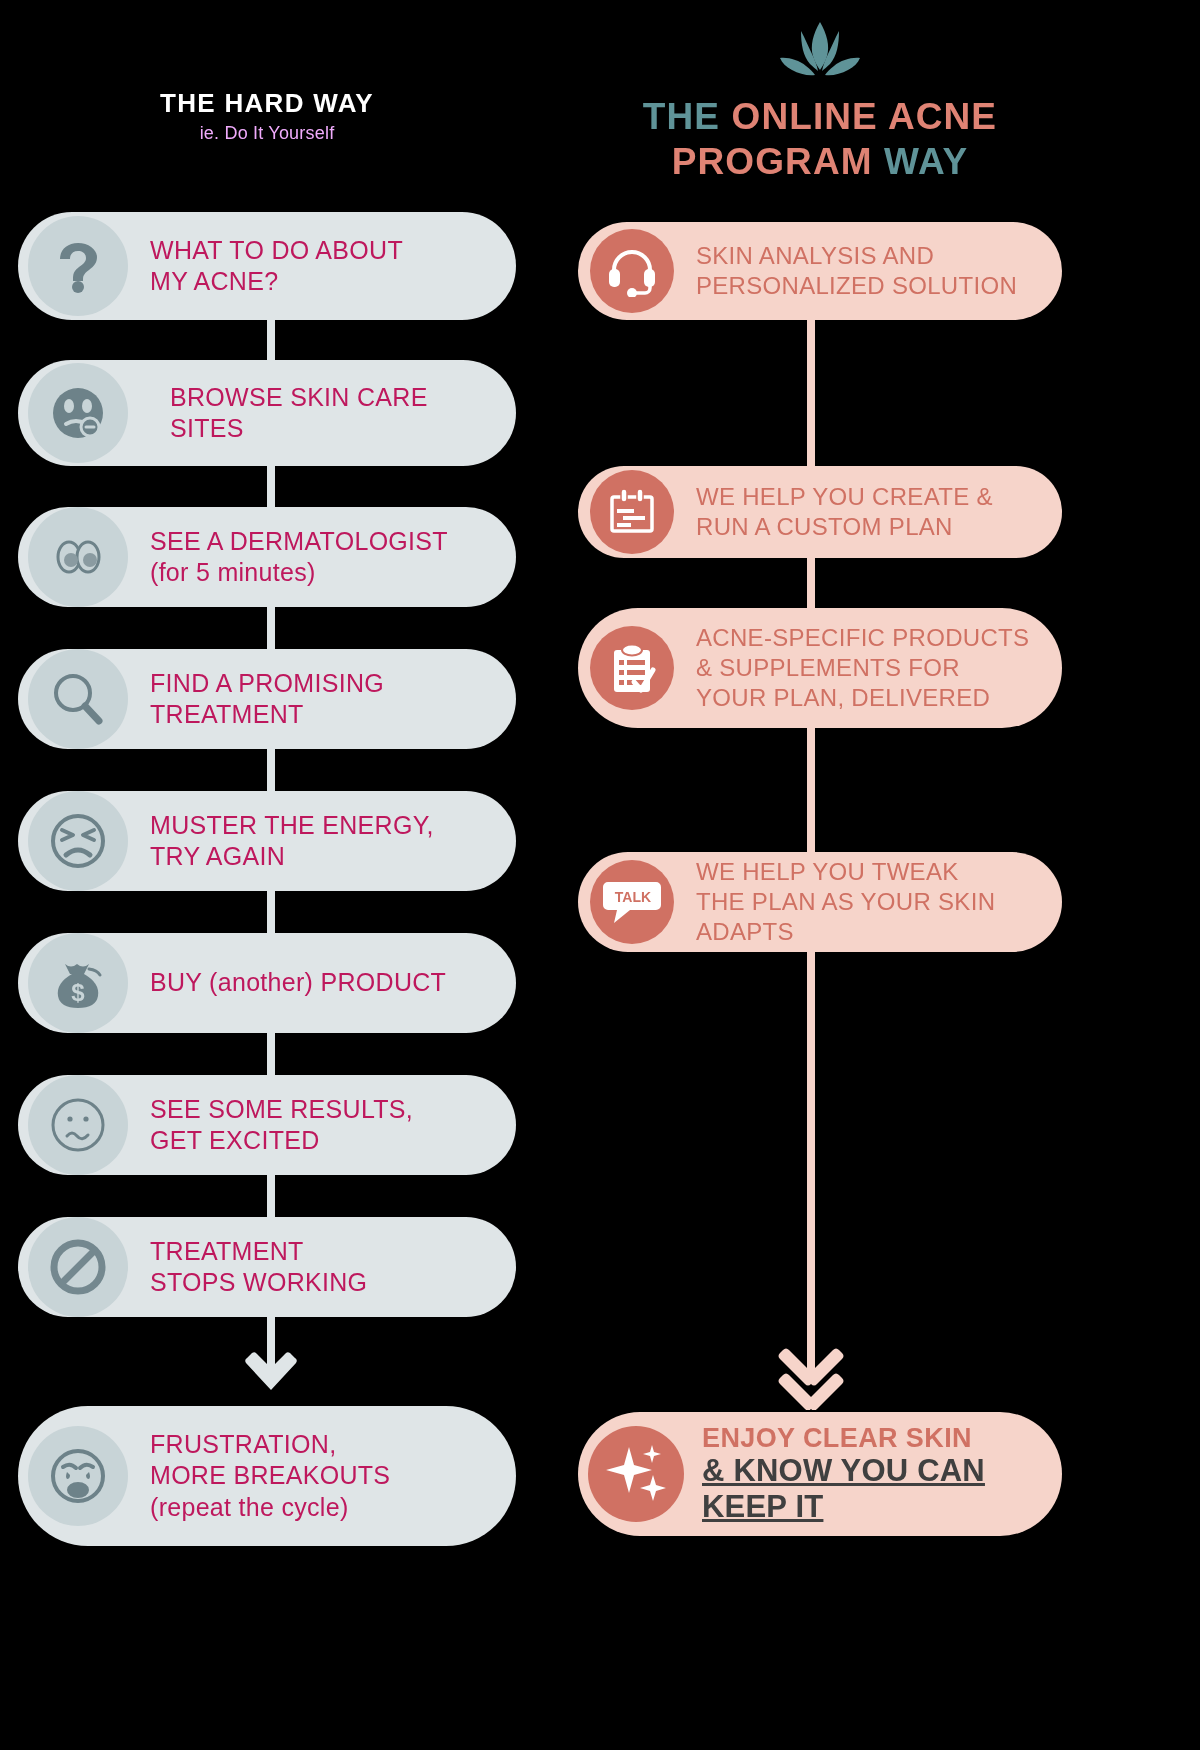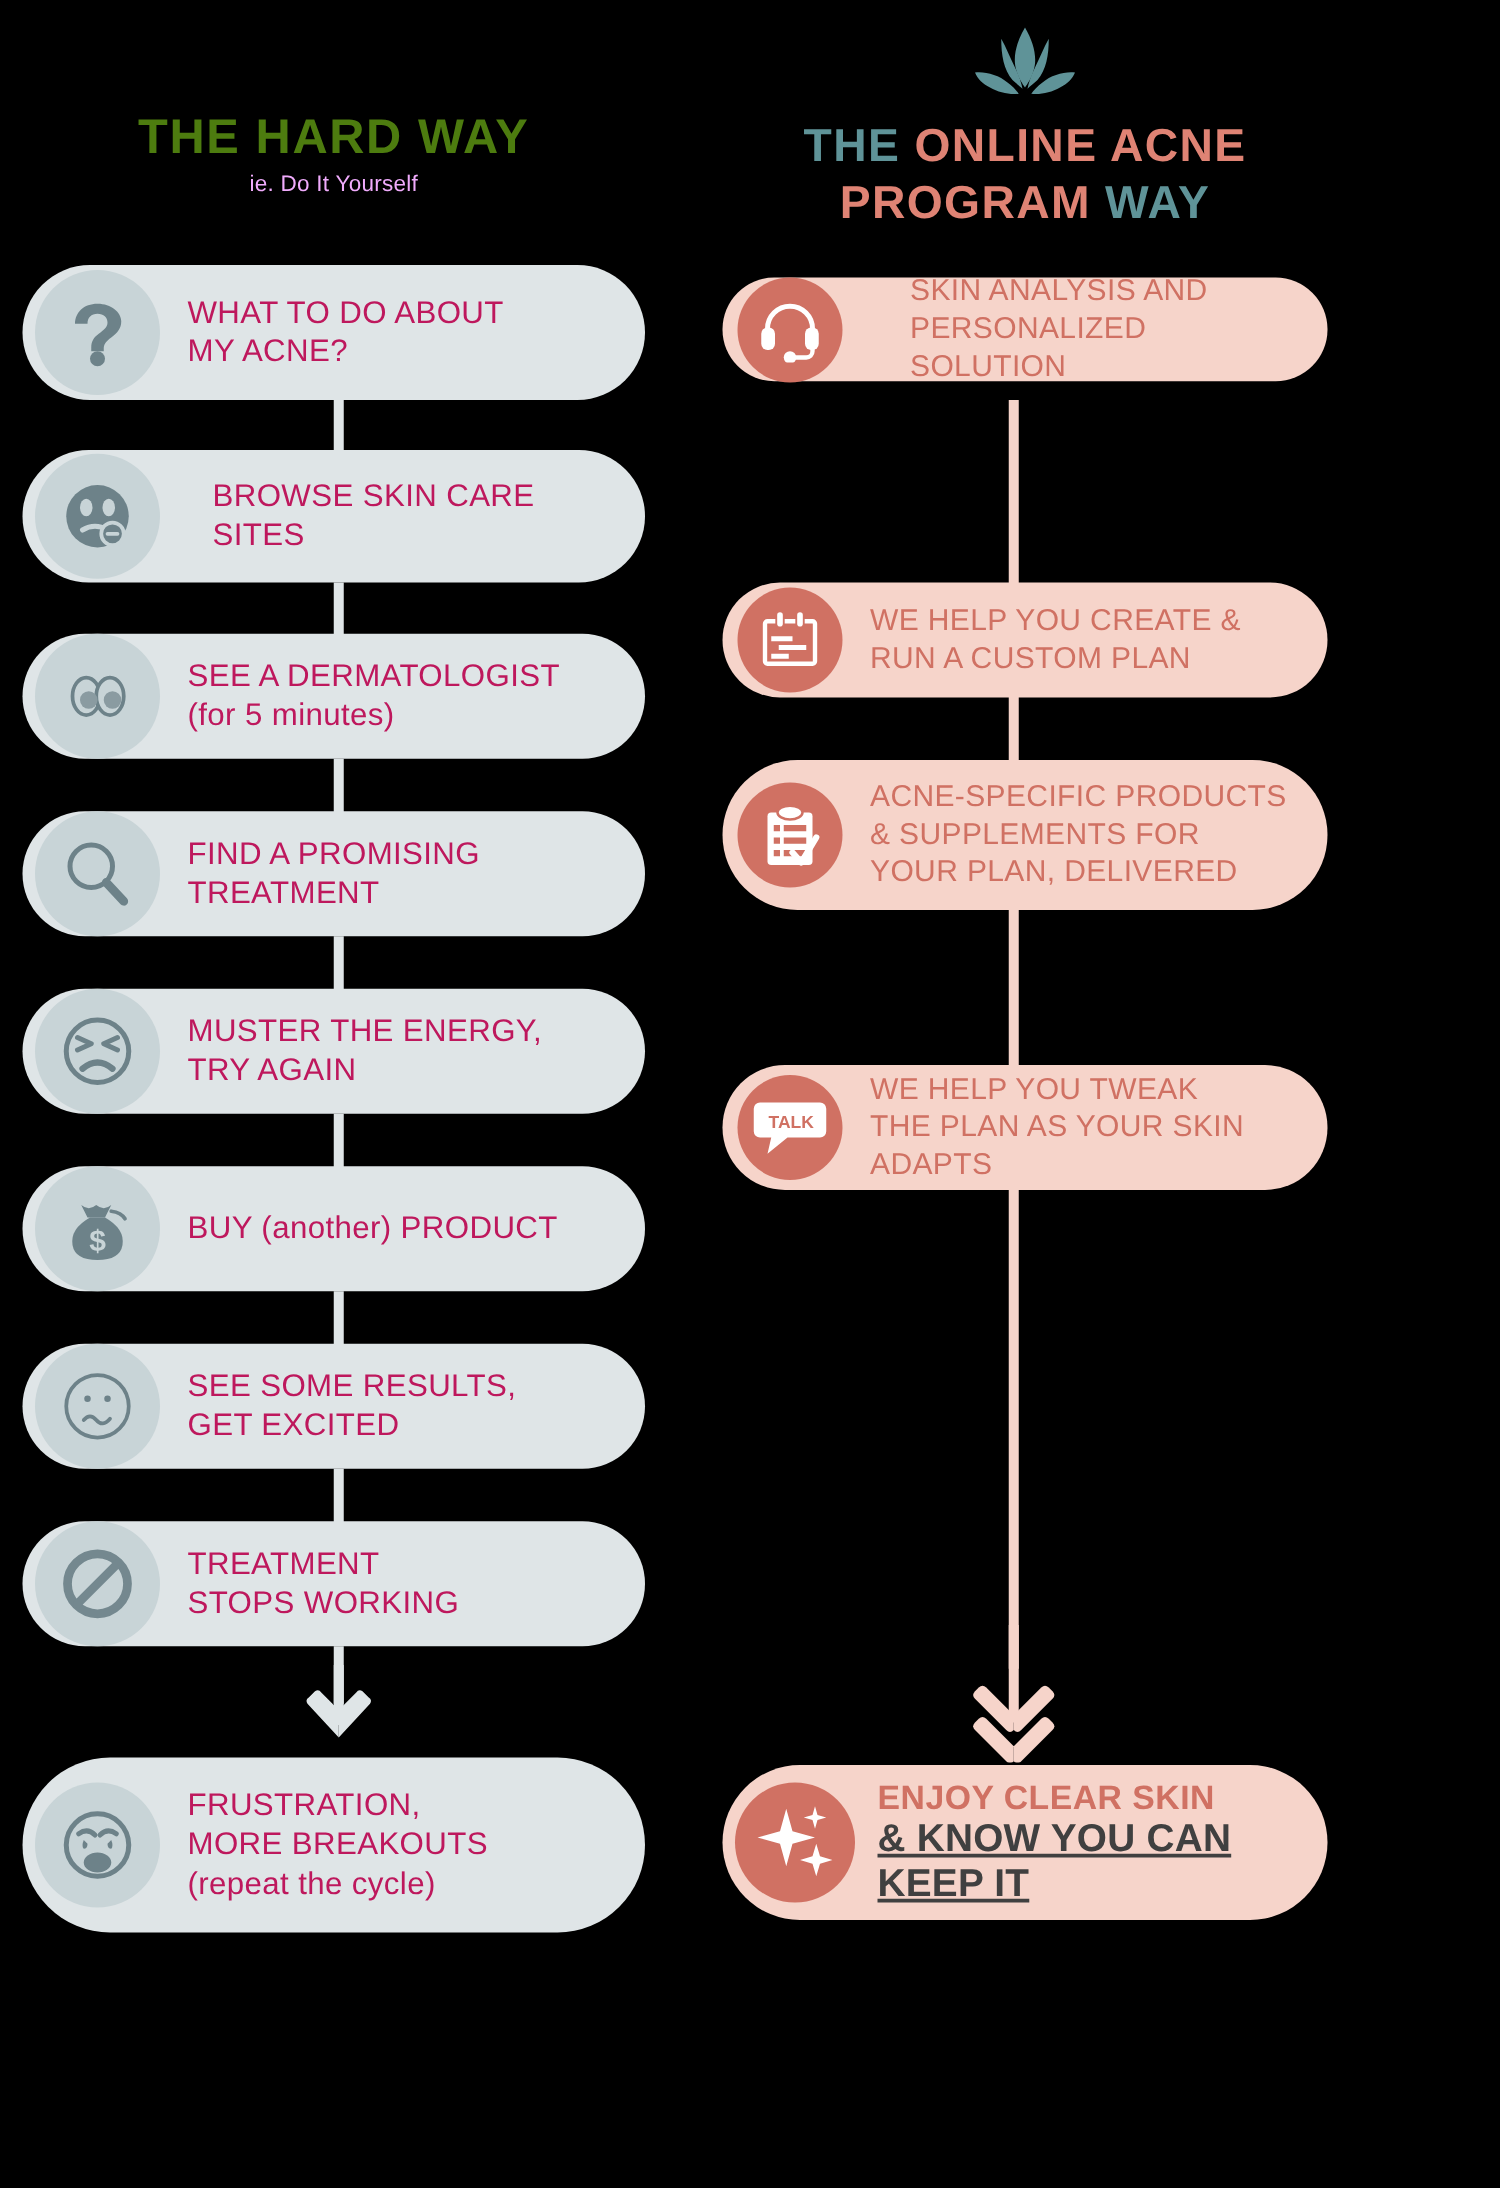--- a/index.html
+++ b/index.html
@@ -24,24 +24,24 @@
 
   
   .hdr-left {
     position: absolute;
     left: 18px;
     top: 90px;
     width: 498px;
     text-align: center;
   }
   .hdr-left .title {
-    font-size: 39px;
+    font-size: 26px;
     font-weight: bold;
     letter-spacing: 1.3px;
-    color: #4d7c0f;
+    color: #ffffff;
     line-height: 1.05;
   }
   .hdr-left .subtitle {
     font-size: 18px;
     color: #f0abfc;
     margin-top: 6px;
     letter-spacing: .2px;
   }
 
   .hdr-right {
@@ -307,21 +307,21 @@
   <div class="line line-r" style="top:950px;height:385px;"></div>
 
   <svg class="arrow" style="left:778px;top:1300px;" width="66" height="110" viewBox="0 0 66 110">
     <rect x="29" y="0" width="8" height="78" fill="#f6d4ca"></rect>
     <path d="M33 72 L11 50 q-3-3-6 0 l-3 3 q-3 3 0 6 l25 25 q3 3 6 0 Z" fill="#f6d4ca"></path>
     <path d="M33 72 L55 50 q3-3 6 0 l3 3 q3 3 0 6 l-25 25 q-3 3-6 0 Z" fill="#f6d4ca"></path>
     <path d="M33 97 L11 75 q-3-3-6 0 l-3 3 q-3 3 0 6 l25 25 q3 3 6 0 Z" fill="#f6d4ca"></path>
     <path d="M33 97 L55 75 q3-3 6 0 l3 3 q3 3 0 6 l-25 25 q-3 3-6 0 Z" fill="#f6d4ca"></path>
   </svg>
 
-  <div class="pill pill-r" style="top:222px;height:83px;gap:32px;">
+  <div class="pill pill-r" style="top:222px;height:98px;">
     <div class="badge badge-r">
       <svg width="52" height="52" viewBox="0 0 52 52">
         <path d="M8 28 v-3 a18 18 0 0 1 36 0 v3" stroke="#ffffff" stroke-width="4" fill="none" stroke-linecap="round"></path>
         <rect x="3" y="24" width="11" height="18" rx="5" fill="#ffffff"></rect>
         <rect x="38" y="24" width="11" height="18" rx="5" fill="#ffffff"></rect>
         <path d="M44 40 v3 a5 5 0 0 1 -5 5 h-9" stroke="#ffffff" stroke-width="3.5" fill="none" stroke-linecap="round"></path>
         <circle cx="26" cy="48" r="5" fill="#ffffff"></circle>
       </svg>
     </div>
     <div class="ptext ptext-r">

